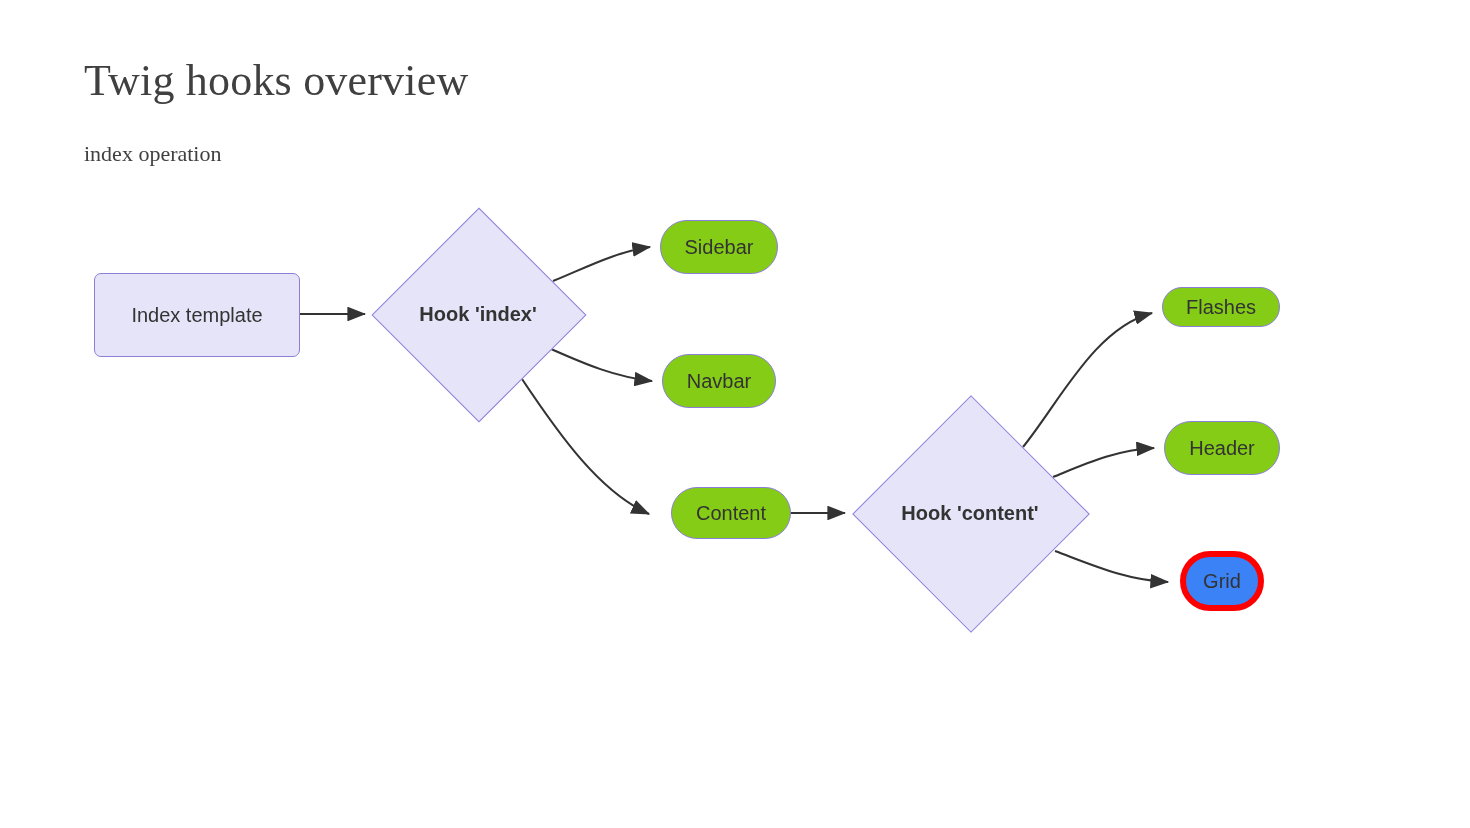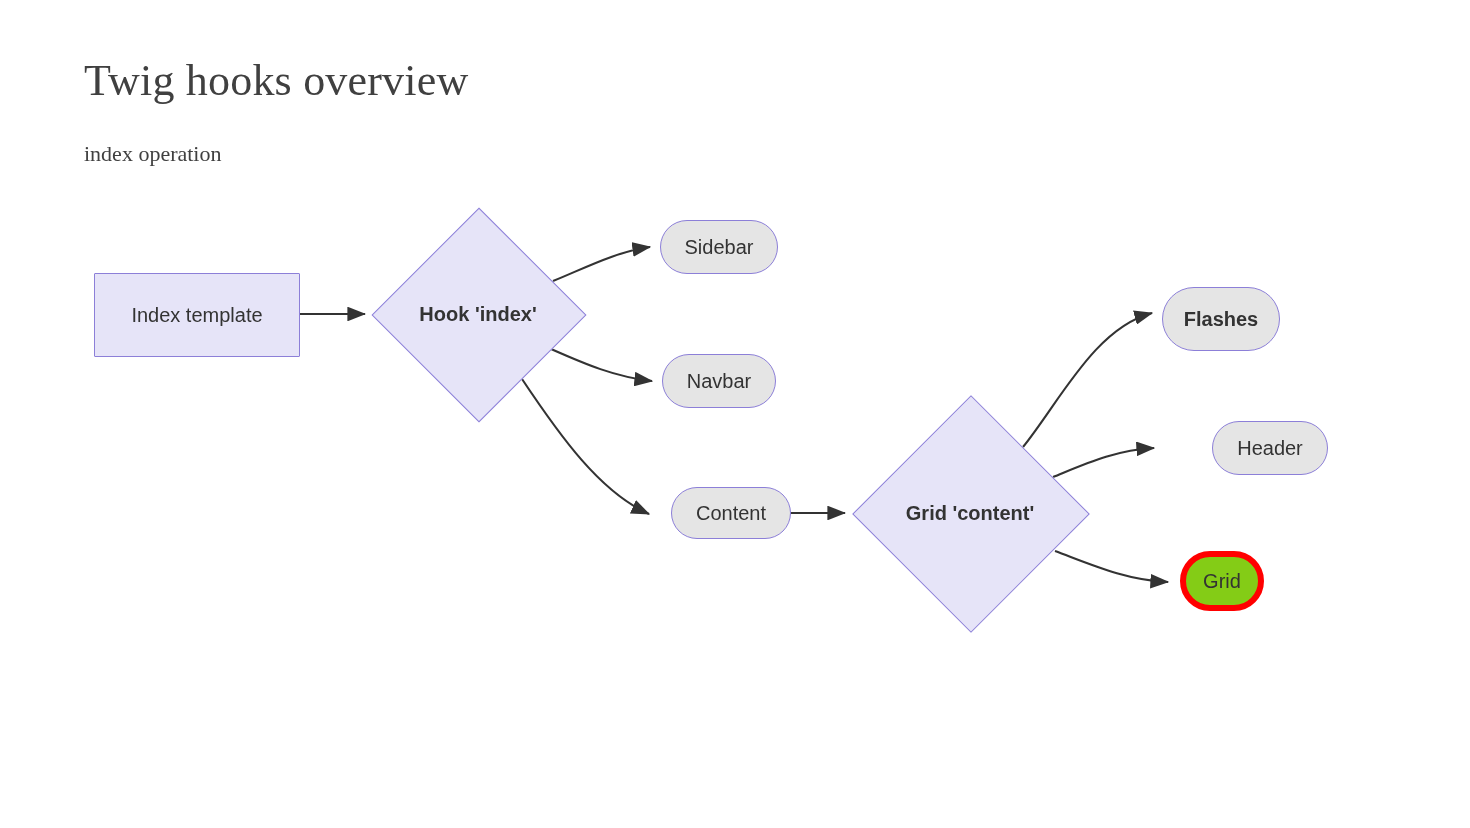--- a/index.html
+++ b/index.html
@@ -64,29 +64,29 @@
     justify-content: center;
     color: #333333;
     font-size: 20px;
     font-family: "Liberation Sans", sans-serif;
     line-height: 1;
     white-space: nowrap;
   }
   .node-rect {
     background: #E6E4F8;
     border: 1.6px solid #8C7FD8;
-    border-radius: 1px;
+    border-radius: 7px;
   }
   .node-stadium {
-    background: #e5e5e5;
+    background: #84cc16;
     border: 1.6px solid #8C7FD8;
     border-radius: 999px;
   }
   .node-stadium.highlight {
-    background: #84cc16;
+    background: #3b82f6;
     border: 6px solid #FF0000;
     border-radius: 999px;
   }
   
   .node-diamond {
     background: transparent;
     border: none;
     font-weight: bold;
   }
   .node-diamond .dia-shape {
@@ -160,28 +160,28 @@
     <div class="node node-stadium" style="left:662px; top:354px; width:114px; height:54px;">
       <span>Navbar</span>
     </div>
 
     <div class="node node-stadium" style="left:671px; top:487px; width:120px; height:52px;">
       <span>Content</span>
     </div>
 
     <div class="node node-diamond" style="left:853px; top:396px; width:234px; height:234px;">
       <div class="dia-shape" style="width:166px; height:166px; margin-left:-83px; margin-top:-83px;"></div>
-      <span class="dia-label">Grid 'content'</span>
+      <span class="dia-label">Hook 'content'</span>
     </div>
 
-    <div class="node node-stadium" style="left:1162px; top:287px; width:118px; height:64px;font-weight:bold;">
+    <div class="node node-stadium" style="left:1162px; top:287px; width:118px; height:40px;">
       <span>Flashes</span>
     </div>
 
-    <div class="node node-stadium" style="left:1212px; top:421px; width:116px; height:54px;">
+    <div class="node node-stadium" style="left:1164px; top:421px; width:116px; height:54px;">
       <span>Header</span>
     </div>
 
     <div class="node node-stadium highlight" style="left:1180px; top:551px; width:84px; height:60px;">
       <span>Grid</span>
     </div>
 
   </div>
 </div>
 

